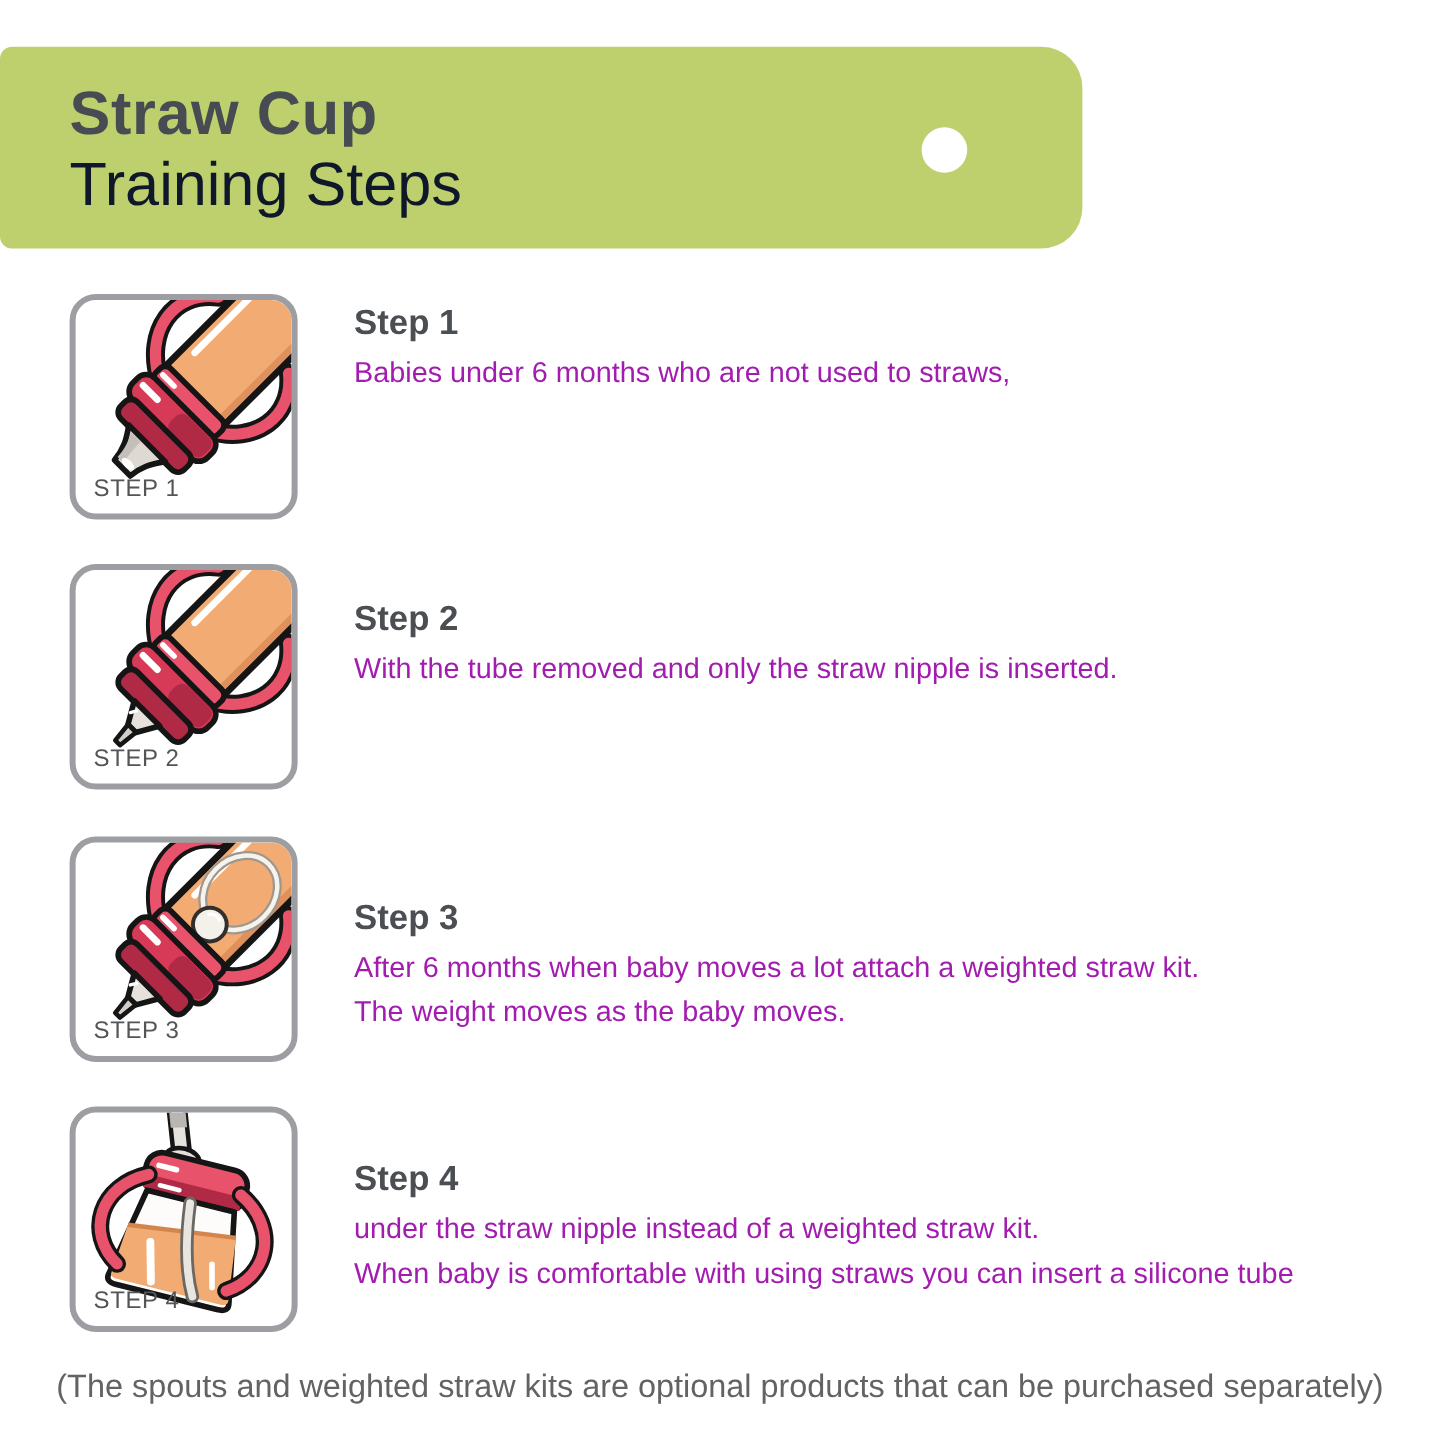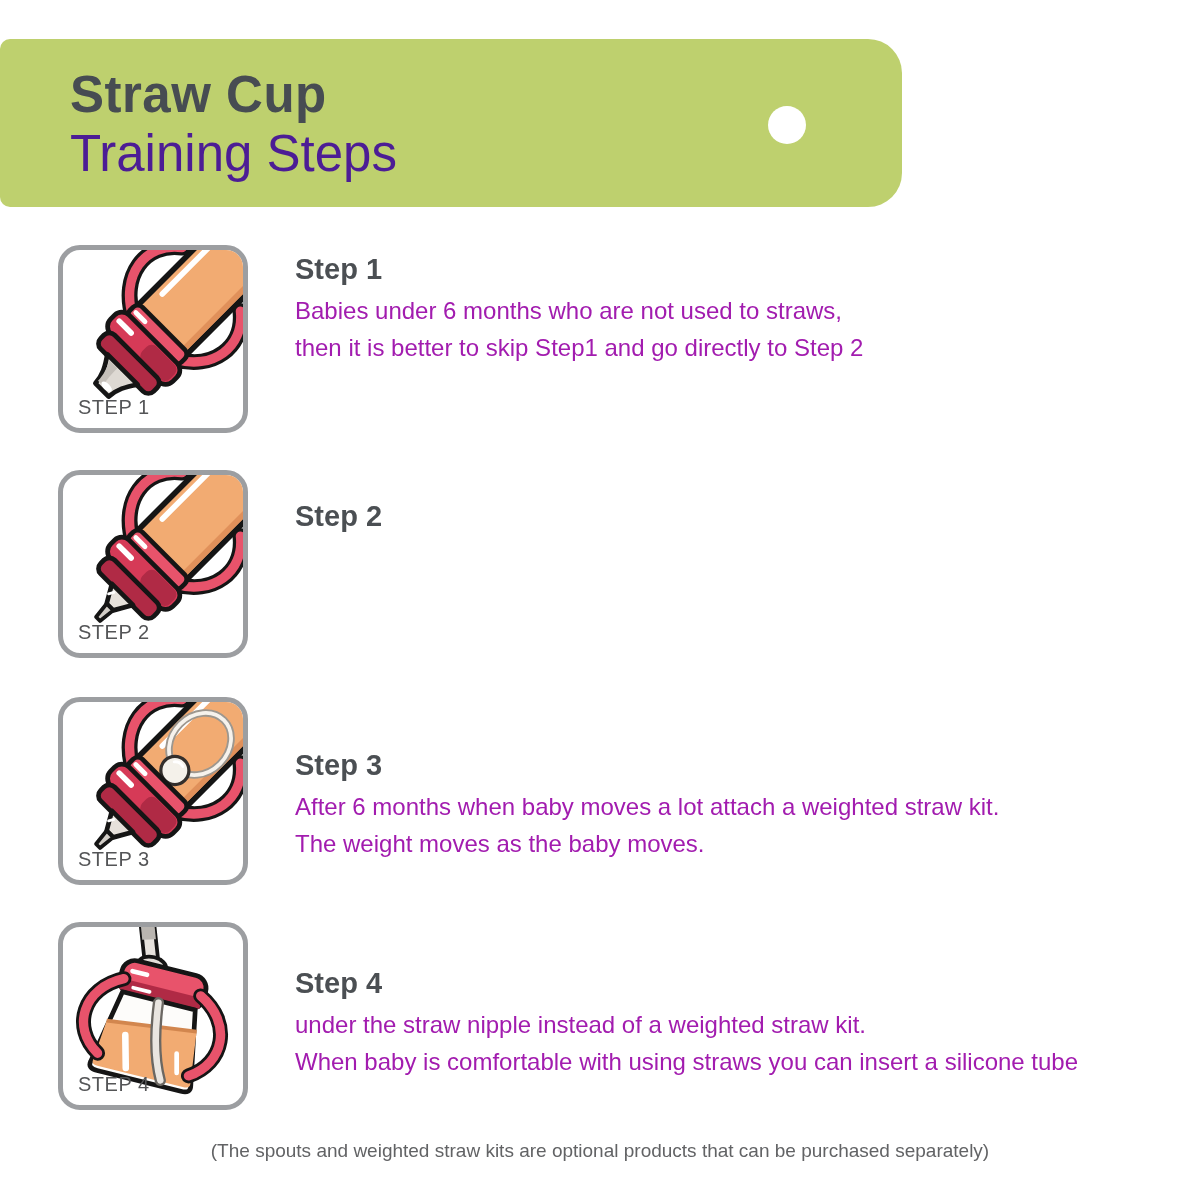--- a/index.html
+++ b/index.html
@@ -2,37 +2,37 @@
 <html><head>
 <meta charset="utf-8">
 <style>
   html,body{margin:0;padding:0;background:#ffffff;}
   body{width:1200px;height:1200px;font-family:"Liberation Sans",sans-serif;}
   .canvas{position:relative;width:1200px;height:1200px;background:#fff;overflow:hidden;}
 
   
   .header{position:absolute;left:0;top:39px;width:902px;height:168px;
           background:#bed06e;border-radius:10px 34px 34px 10px;}
-  .titles{position:absolute;left:58px;top:27px;margin-left:12px;}
+  .titles{position:absolute;left:58px;top:27px;}
   .t1{font-size:51px;font-weight:700;color:#474c52;line-height:58px;letter-spacing:0.5px;}
-  .t2{font-size:51px;font-weight:400;color:#4c1d95;line-height:60px;}
+  .t2{font-size:51px;font-weight:400;color:#0f172a;line-height:60px;}
   .dot{position:absolute;left:768px;top:67px;width:38px;height:38px;border-radius:50%;background:#ffffff;}
 
   
   .row{position:absolute;left:0;width:1200px;height:190px;}
   .card{position:absolute;left:58px;top:0;width:180px;height:178px;
         border:5px solid #9c9ea1;border-radius:22px;background:#fff;overflow:hidden;}
   .card svg{position:absolute;left:0;top:0;width:100%;height:100%;}
   .badge{position:absolute;left:15px;bottom:9px;font-size:20px;color:#545557;letter-spacing:0.5px;}
   .text{position:absolute;left:295px;}
   .h{font-size:29px;font-weight:600;color:#4b4f53;margin:0 0 6px 0;}
   .line{font-size:24px;line-height:37px;color:#a21caf;white-space:nowrap;}
 
   .footnote{position:absolute;left:0;top:1140px;width:1200px;text-align:center;
-            font-size:19px;color:#626365;}
+            font-size:27px;color:#626365;}
   .hiddefs{position:absolute;width:0;height:0;}
 </style>
 </head>
 <body>
 
 <svg class="hiddefs" aria-hidden="true">
   <defs>
     <g id="bbody">
       <path d="M58,-50 L132,-50 L132,82 L58,82 Z" fill="#f2ab72" stroke="#151515" stroke-width="6" stroke-linejoin="round"></path>
       <path d="M123,-47 L129,-47 L129,79 L123,79 Z" fill="#e0905a"></path>
@@ -89,38 +89,38 @@
             <use href="#bhandles"></use>
             <use href="#bcollar"></use>
             <use href="#bspout"></use>
         </g>
       </svg>
       <span class="badge">STEP 1</span>
     </div>
     <div class="text" style="top:8px">
       <div class="h">Step 1</div>
       <div class="line">Babies under 6 months who are not used to straws,</div>
-      <div class="line">then it is better to skip Step1 and go directly to Step 2</div>
     </div>
   </div>
 
   <div class="row" style="top:470px">
     <div class="card">
       <svg viewBox="0 0 190 190">
         <g transform="rotate(45,95,95)">
           <use href="#bbody"></use>
             <use href="#bhandles"></use>
             <use href="#bcollar"></use>
             <use href="#bnipple"></use>
         </g>
       </svg>
       <span class="badge">STEP 2</span>
     </div>
     <div class="text" style="top:30px">
       <div class="h">Step 2</div>
+      <div class="line">With the tube removed and only the straw nipple is inserted.</div>
     </div>
   </div>
 
   <div class="row" style="top:697px">
     <div class="card">
       <svg viewBox="0 0 190 190">
         <g transform="rotate(45,95,95)">
           <use href="#bbody"></use>
             <use href="#bweight"></use>
             <use href="#bhandles"></use>

